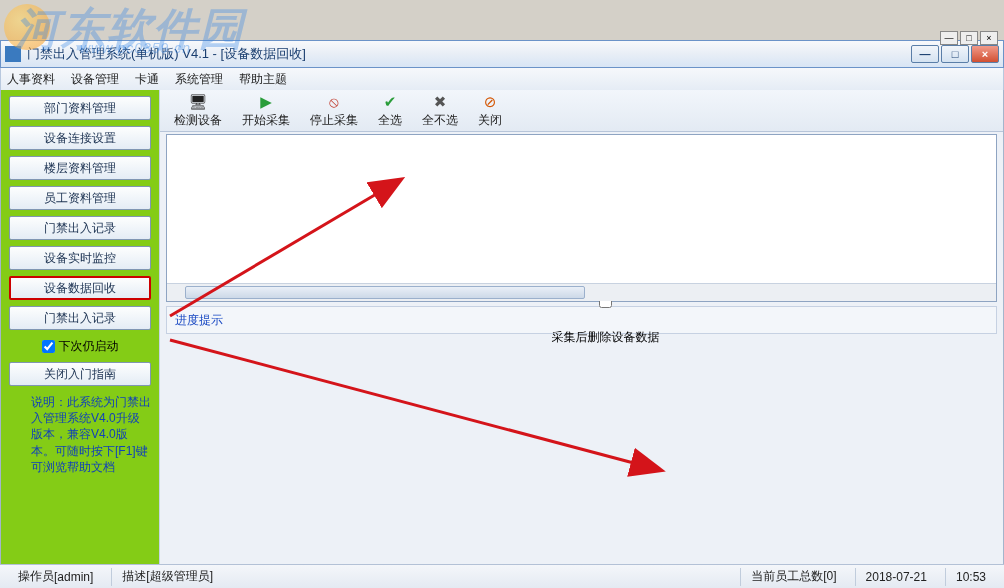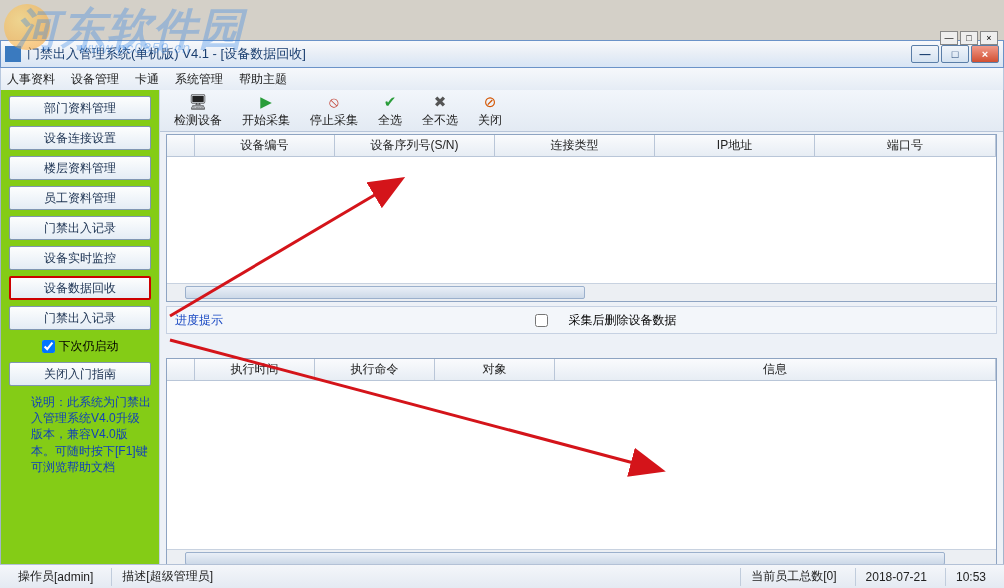--- a/index.html
+++ b/index.html
@@ -34,21 +34,21 @@
 
 .grid-wrap { border: 1px solid #8ea4c2; margin: 2px 6px 0 6px; background: #fff; display: flex; flex-direction: column; }
 .grid-head { display: flex; height: 22px; background: linear-gradient(#fafbfd, #e7edf4); border-bottom: 1px solid #b9c6d8; }
 .gh-cell { border-right: 1px solid #b9c6d8; display: flex; align-items: center; justify-content: center; color: #222; }
 .grid-body { flex: 1; background: #fff; }
 .hscroll { height: 18px; background: #eceff3; border-top: 1px solid #c8d2e0; position: relative; }
 .hscroll-thumb { position: absolute; top: 2px; height: 13px; background: linear-gradient(#e9eff7, #cdd9e8); border: 1px solid #9bb0cc; border-radius: 2px; }
 
 .mid-row { display: flex; align-items: center; height: 28px; margin: 4px 6px 0 6px; border: 1px solid #c6d1e2; background: #f3f6fa; padding: 0 8px; }
 .mid-label { color: #1646c2; }
-.mid-check { display: flex; align-items: center; gap: 21px; margin: 0 auto; }
+.mid-check { display: flex; align-items: center; gap: 21px; margin: 0 auto; flex-direction: column; }
 
 .bottom-grid-head { display: flex; height: 22px; background: linear-gradient(#fafbfd, #e7edf4); border-bottom: 1px solid #b9c6d8; }
 
 .statusbar { position: absolute; left: 0; right: 0; bottom: 0; height: 24px; background: linear-gradient(#f4f6fa, #e4eaf2); border-top: 1px solid #b3c1d6; display: flex; align-items: center; padding: 0 8px; gap: 8px; color: #222; }
 .status-cell { border-left: 1px solid #c0ccdc; padding: 0 10px; height: 18px; display: flex; align-items: center; }
 .status-cell:first-child { border-left: none; }
 .status-spacer { flex: 1; }
 
 .watermark { position: absolute; left: 15px; top: 0px; font-size: 44px; font-weight: bold; color: rgba(54, 134, 230, 0.35); font-style: italic; letter-spacing: 2px; pointer-events: none; z-index: 50; }
 .watermark-small { position: absolute; left: 80px; top: 40px; font-size: 14px; color: rgba(54,134,230,0.4); font-style: italic; pointer-events: none; z-index: 50; letter-spacing: 1px; }
@@ -129,55 +129,34 @@
         <div class="tool-ico" style="color:#555">✖</div>
         <span>全不选</span>
       </div>
       <div class="tool-item">
         <div class="tool-ico" style="color:#d35400">⊘</div>
         <span>关闭</span>
       </div>
     </div>
 
     <div class="grid-wrap" style="height:168px">
-      <div class="grid-head">
-        <div class="gh-cell" style="width:28px"></div>
-        <div class="gh-cell" style="width:140px">设备编号</div>
-        <div class="gh-cell" style="width:160px">设备序列号(S/N)</div>
-        <div class="gh-cell" style="width:160px">连接类型</div>
-        <div class="gh-cell" style="width:160px">IP地址</div>
-        <div class="gh-cell" style="flex:1">端口号</div>
-      </div>
       <div class="grid-body"></div>
       <div class="hscroll">
         <div class="hscroll-thumb" style="left:18px; width:400px"></div>
       </div>
     </div>
 
     <div class="mid-row">
       <span class="mid-label">进度提示</span>
       <label class="mid-check">
         <input type="checkbox" style="">
         <span>采集后删除设备数据</span>
       </label>
     </div>
 
-    <div class="grid-wrap" style="height:210px; margin-top:24px">
-      <div class="bottom-grid-head">
-        <div class="gh-cell" style="width:28px"></div>
-        <div class="gh-cell" style="width:120px">执行时间</div>
-        <div class="gh-cell" style="width:120px">执行命令</div>
-        <div class="gh-cell" style="width:120px">对象</div>
-        <div class="gh-cell" style="flex:1">信息</div>
-      </div>
-      <div class="grid-body"></div>
-      <div class="hscroll">
-        <div class="hscroll-thumb" style="left:18px; width:760px"></div>
-      </div>
-    </div>
 
     <svg class="arrow-svg" style="left:0; top:0;" width="840" height="520">
       <defs>
         <marker id="ah" markerWidth="12" markerHeight="10" refX="10" refY="5" orient="auto">
           <path d="M0,0 L12,5 L0,10 Z" fill="#d4141a"></path>
         </marker>
       </defs>
       <line x1="10" y1="226" x2="240" y2="90" stroke="#d4141a" stroke-width="3" marker-end="url(#ah)"></line>
       <line x1="10" y1="250" x2="500" y2="380" stroke="#d4141a" stroke-width="3" marker-end="url(#ah)"></line>
     </svg>

